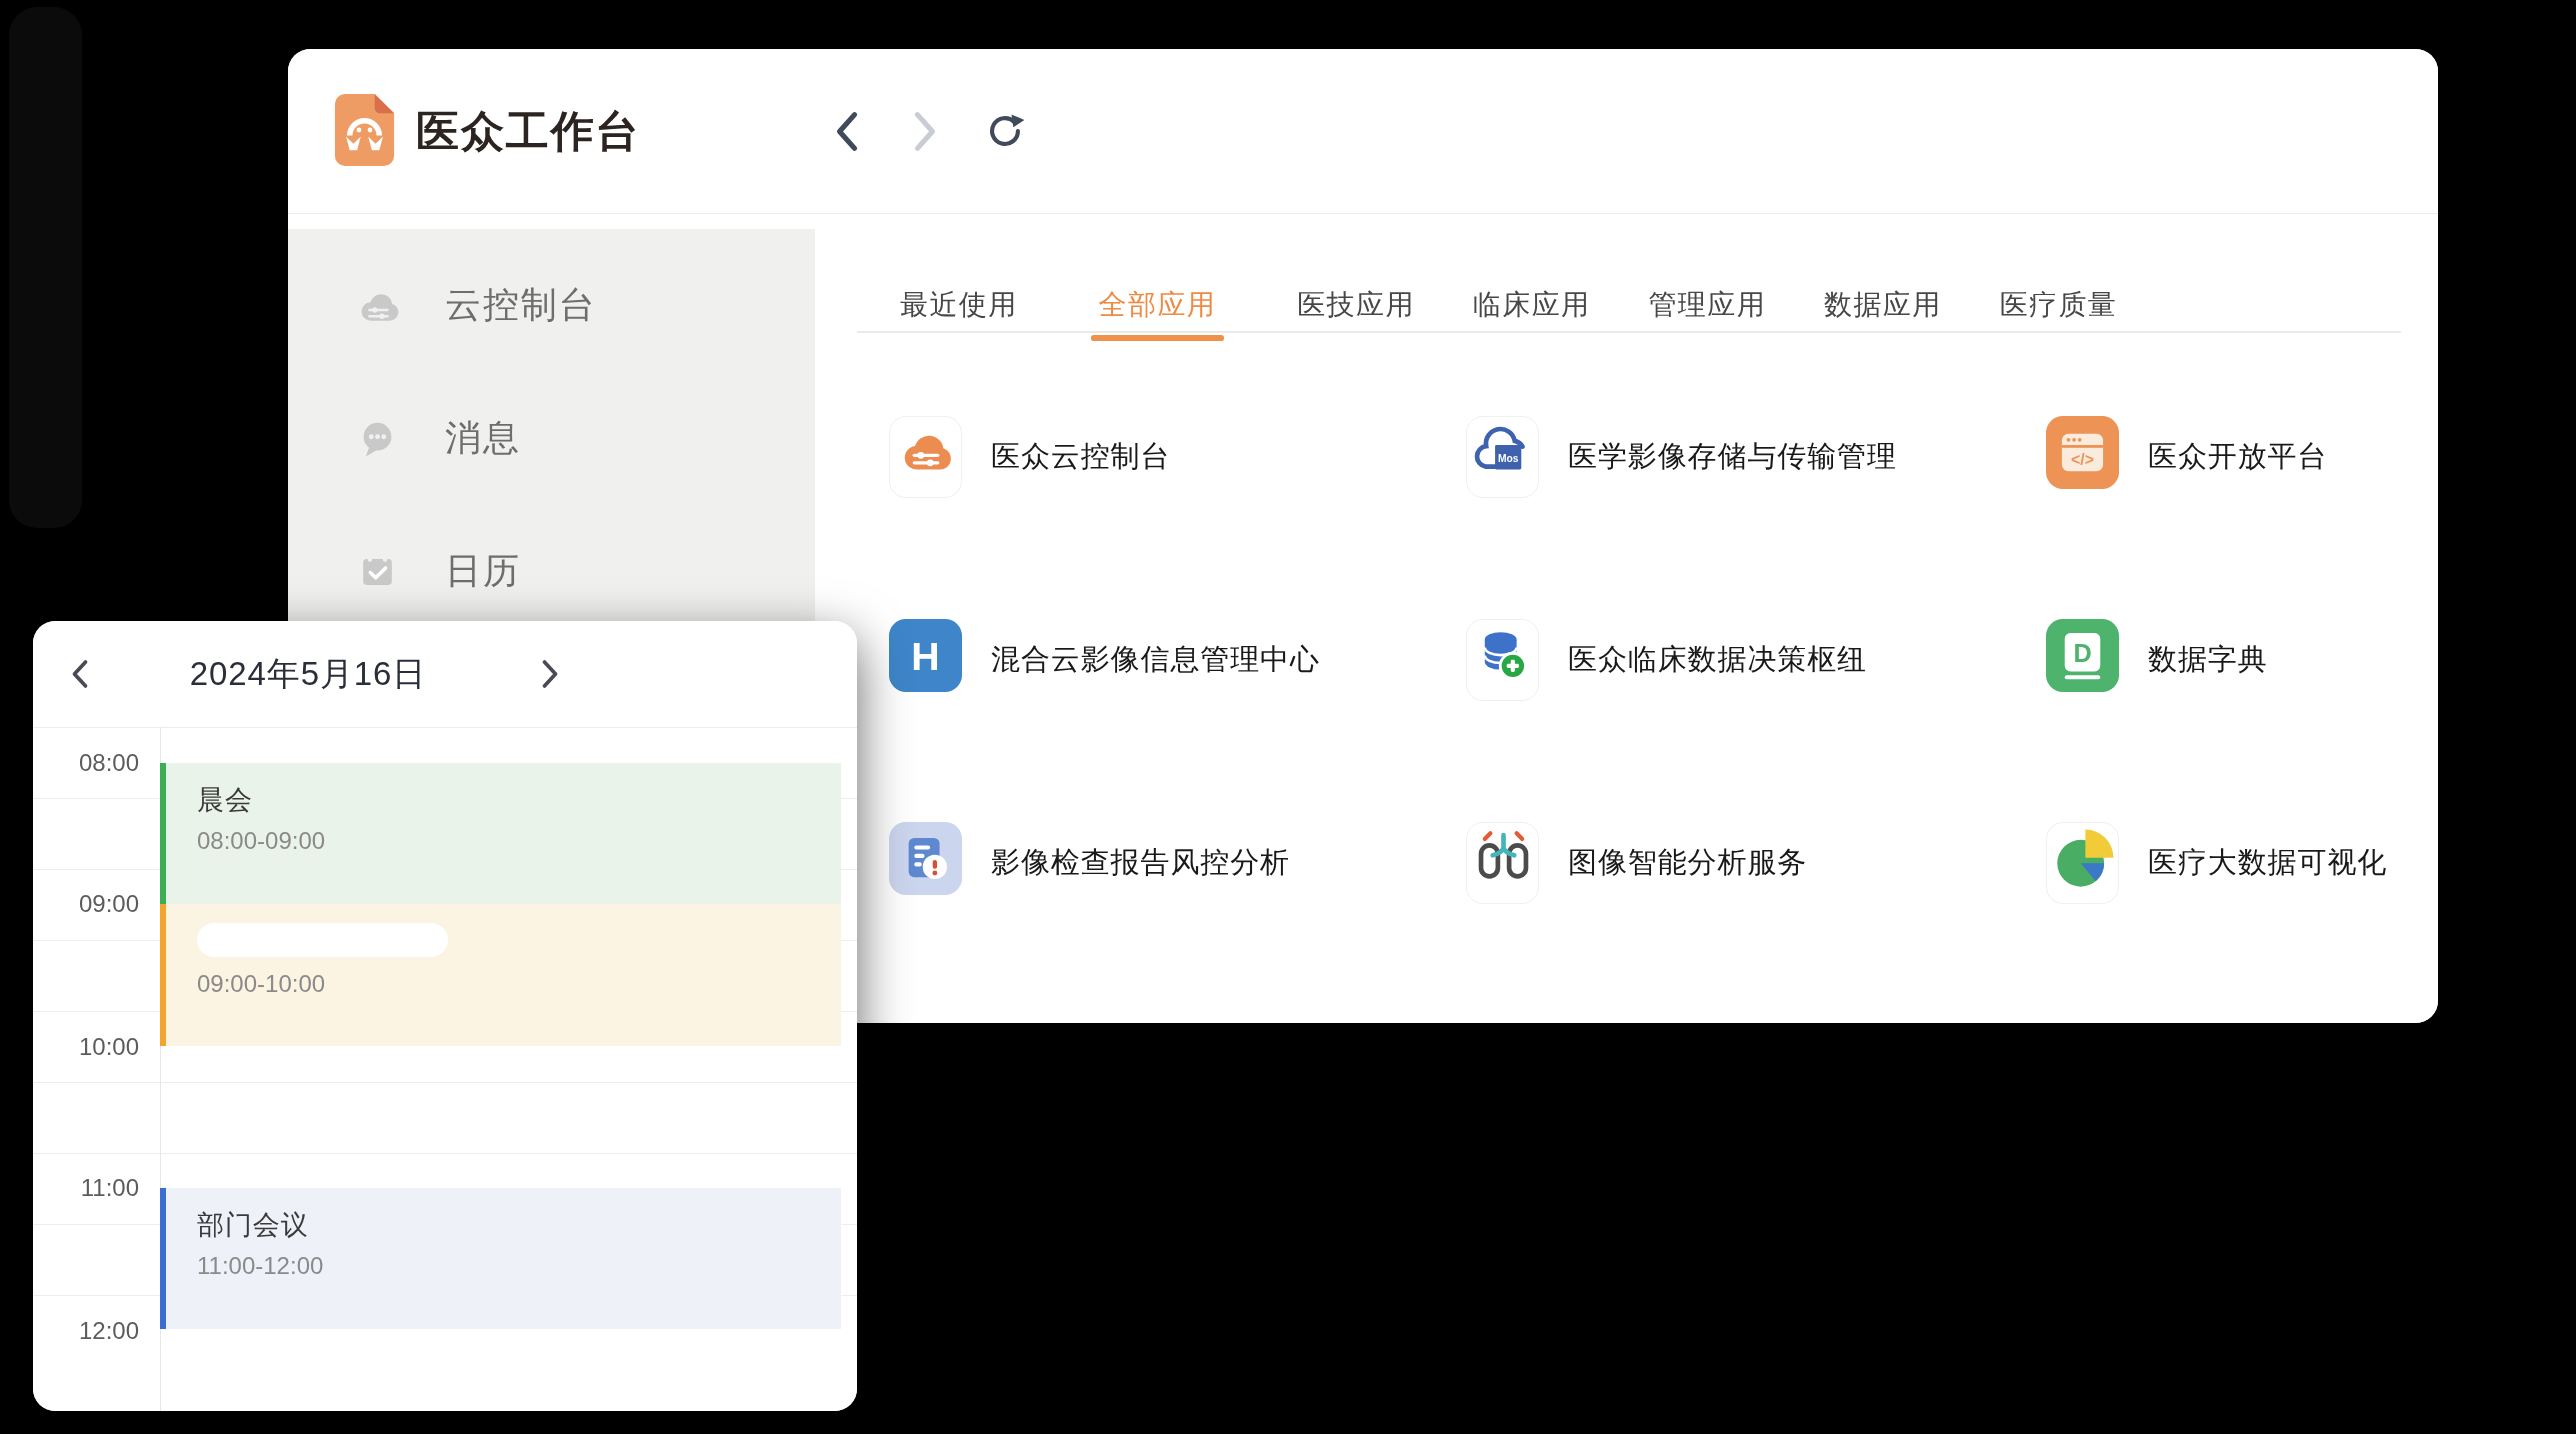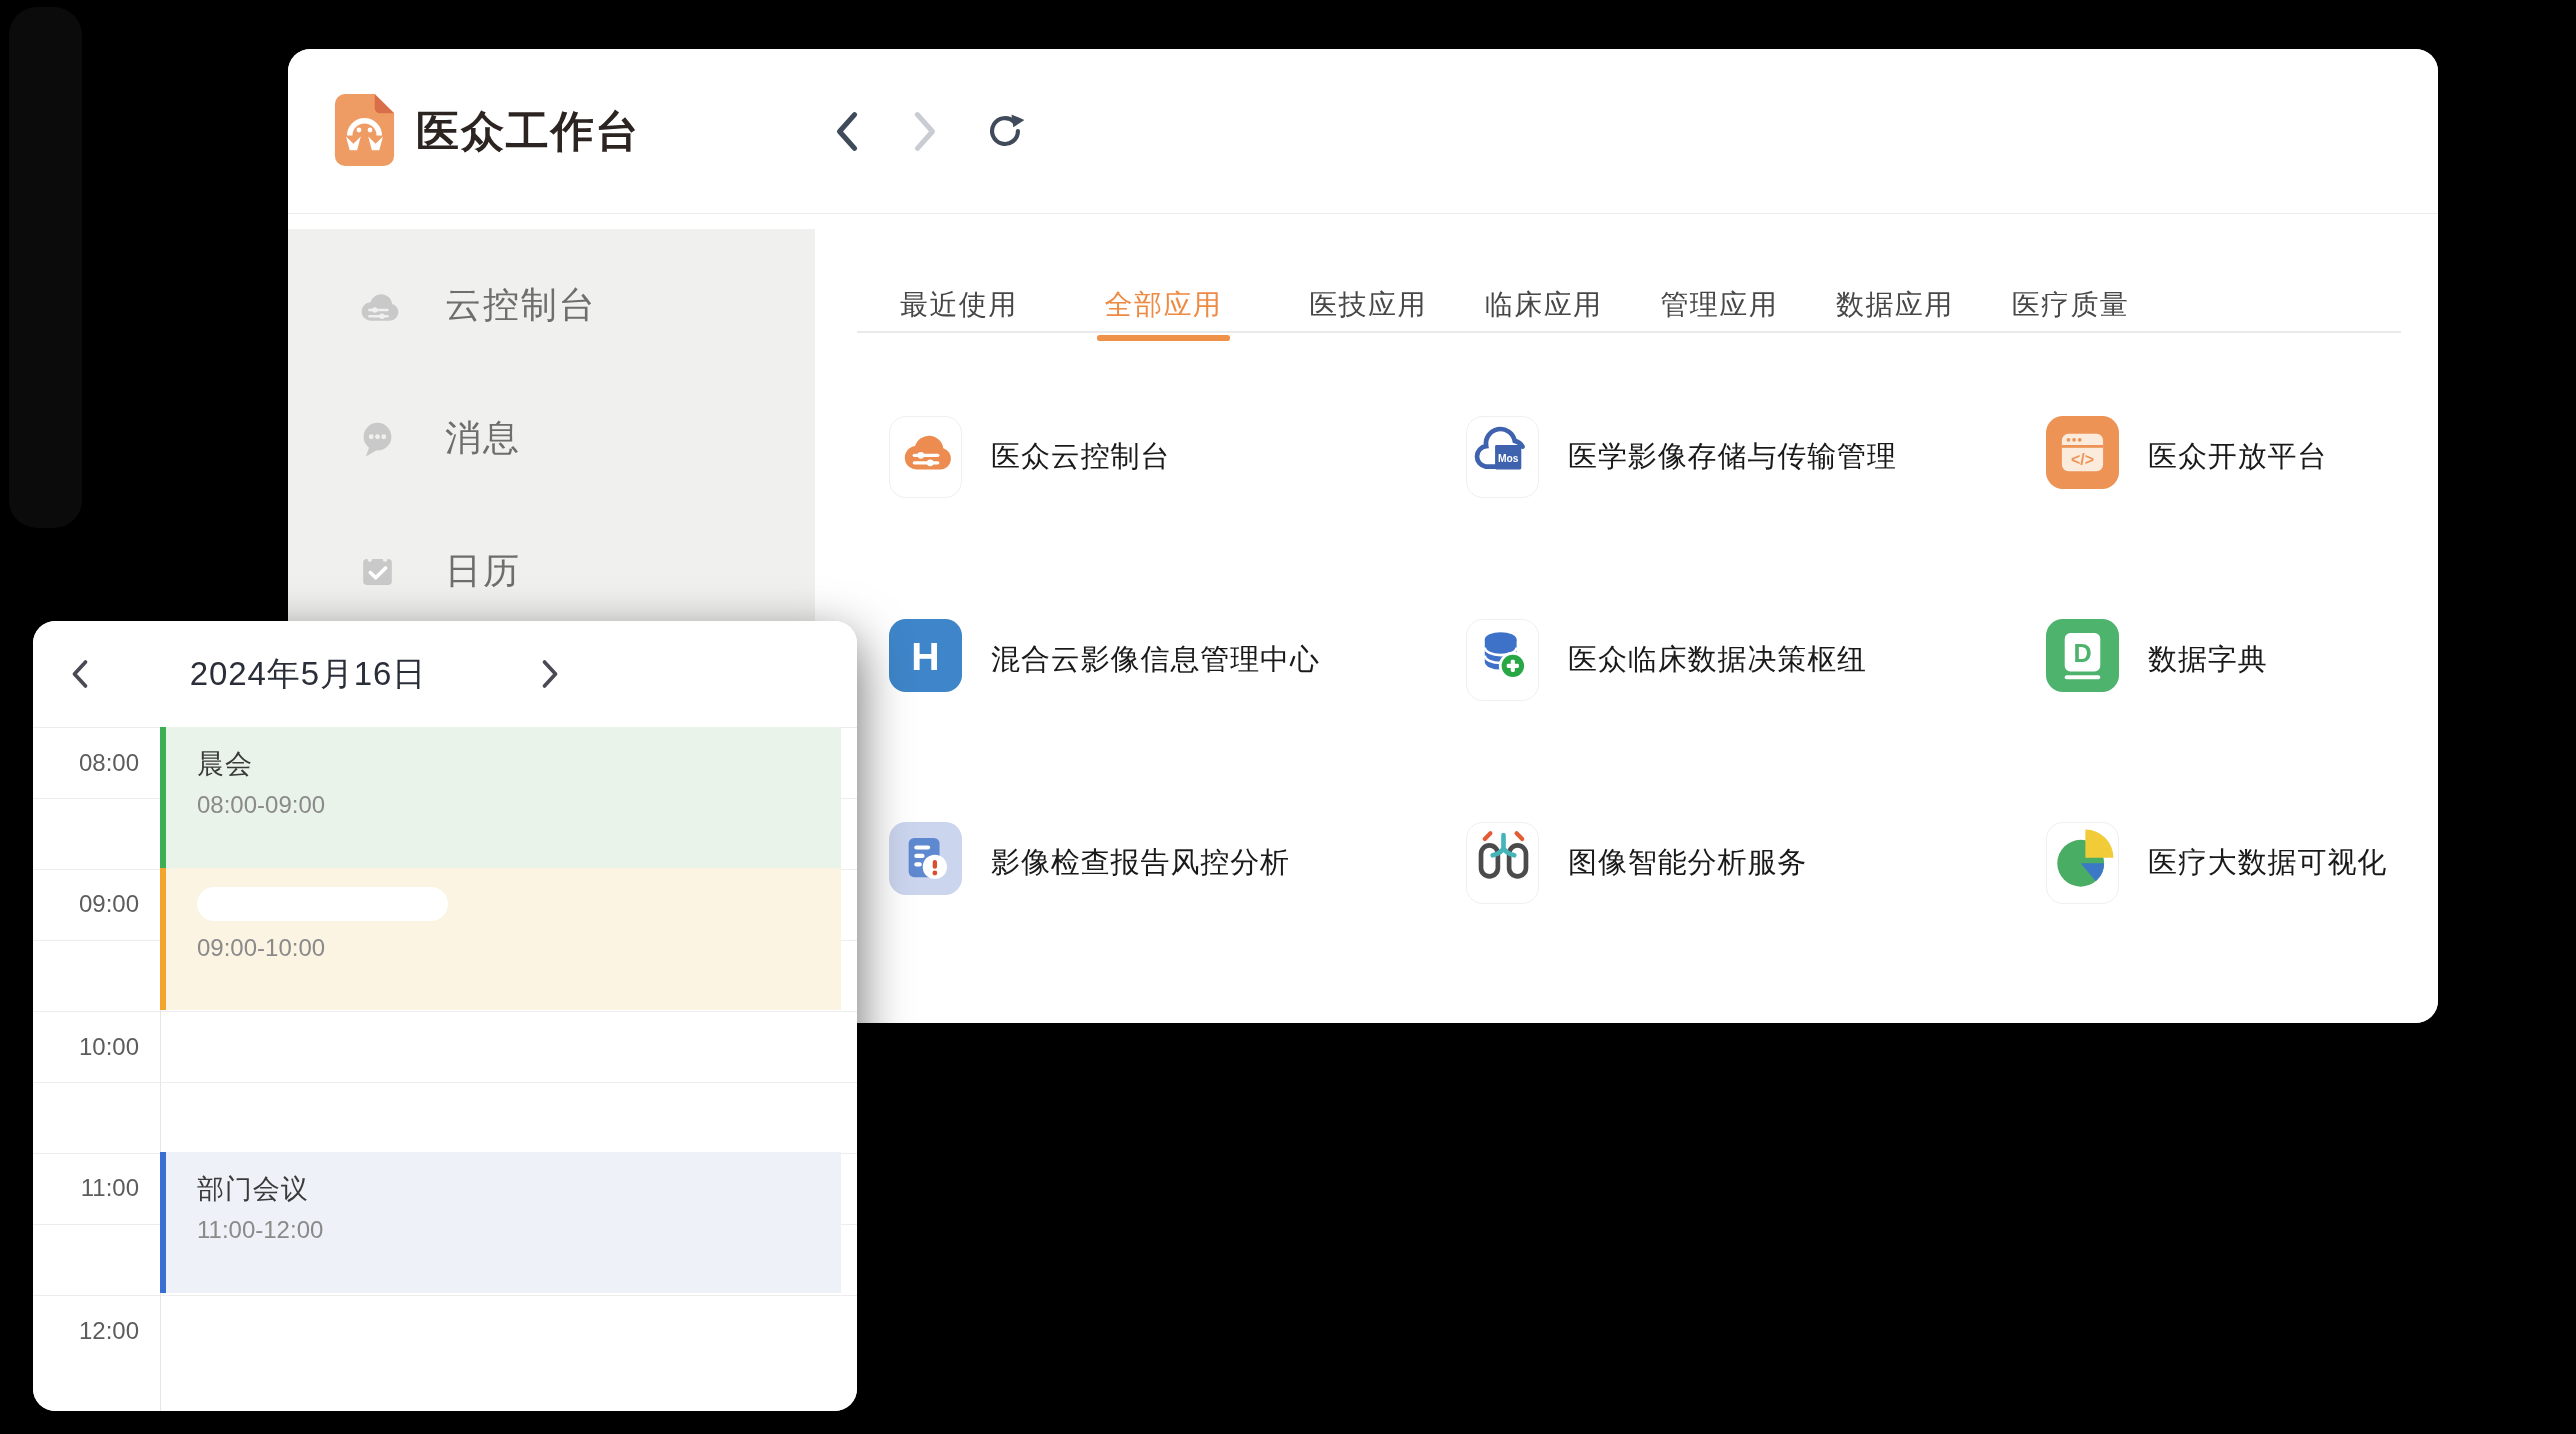--- a/index.html
+++ b/index.html
@@ -20,21 +20,21 @@
   #nav-back{left:534px;} #nav-fwd{left:610px;} #nav-refresh{left:691px;}
 
   .sidebar{position:absolute;left:0;top:180px;width:527px;bottom:0;background:#f0f1ef;padding-top:33px;box-sizing:border-box;z-index:1;}
   .side-item{height:86px;margin-bottom:47px;display:flex;align-items:center;padding-left:68px;cursor:pointer;}
   .side-item svg{width:43px;height:43px;flex:none;}
   .side-label{margin-left:46px;font-size:36px;color:#6e6e6e;letter-spacing:1.9px;}
 
   .content{position:absolute;left:527px;top:164px;right:0;bottom:0;background:#fff;}
   .tabs{position:absolute;top:73px;left:85px;display:flex;gap:58px;z-index:2;}
   .tab{font-size:28px;color:#474747;font-weight:500;letter-spacing:1.4px;padding-bottom:13px;white-space:nowrap;cursor:pointer;}
-  .tab.active{color:#ED8A43;margin:0 29px;position:relative;}
+  .tab.active{color:#ED8A43;margin:0 23px;position:relative;}
   .tab.active::after{content:"";position:absolute;left:-7.4px;right:-7.4px;bottom:-3.7px;height:5.6px;border-radius:2.8px;background:#F0914A;}
   .tabs-sep{position:absolute;top:118px;left:42px;right:37px;height:1.9px;background:#eaeaea;}
 
   .app-grid{position:absolute;top:203px;left:74px;display:grid;grid-template-columns:577px 580px auto;grid-auto-rows:203px;align-items:start;}
   .app-item{display:flex;align-items:center;gap:29px;cursor:pointer;text-align:center;}
   .app-icon{width:73px;height:82px;flex:none;position:relative;}
   .app-icon svg{position:absolute;left:0;top:0;width:73px;height:73px;}
   .app-icon.card{background:#fff;border:1.9px solid #efefef;border-radius:17px;box-sizing:border-box;}
   .app-label{font-size:29px;color:#191919;font-weight:500;letter-spacing:0.9px;white-space:nowrap;}
 
@@ -44,21 +44,21 @@
   .cal-header{position:absolute;top:0;left:0;right:0;height:106px;border-bottom:0.9px solid #f1f1f1;background:#fff;}
   .cal-nav{position:absolute;top:0;height:106px;width:56px;display:flex;align-items:center;justify-content:center;cursor:pointer;}
   #cal-prev{left:18.6px;} #cal-next{left:489px;}
   .cal-date{position:absolute;left:140px;width:270px;top:0;height:106px;line-height:106px;text-align:center;
     font-size:33px;color:#2a2e38;font-weight:500;letter-spacing:0.9px;}
   .cal-body{position:absolute;top:106px;left:0;right:0;bottom:0;background:#fff;}
   .cal-row{height:71px;border-top:0.9px solid #ededed;box-sizing:border-box;}
   .gutter-line{position:absolute;left:127px;top:0;bottom:0;width:0.9px;background:#e6e6e6;}
   .time-label{position:absolute;left:0;width:106px;height:71px;line-height:71px;text-align:right;font-size:24px;color:#5c5c5c;}
   #tl-0{top:0;} #tl-1{top:141px;} #tl-2{top:284px;} #tl-3{top:425px;} #tl-4{top:568px;}
-  .cal-event{position:absolute;left:127px;right:16px;padding:18.6px 0 0 31px;box-sizing:border-box;}
+  .cal-event{position:absolute;left:127px;right:16px;padding:18.6px 0 0 31px;box-sizing:border-box;margin-top:36px;}
   #ev-1{top:0;height:141px;background:#EAF3E9;border-left:6.5px solid #3CAE54;}
   #ev-2{top:141px;height:142px;background:#FCF4E2;border-left:6.5px solid #F2A42C;}
   #ev-3{top:425px;height:141px;background:#EEF1F8;border-left:6.5px solid #3A6ED2;}
   .ev-title{font-size:27px;color:#3a3a3a;font-weight:500;letter-spacing:0.9px;}
   .ev-time{font-size:24px;color:#8a8a8a;margin-top:9.3px;}
   .ev-pill{width:251px;height:34px;border-radius:17px;background:#fff;}
   #ev-2 .ev-time{margin-top:13px;}
 </style>
 </head>
 <body>

